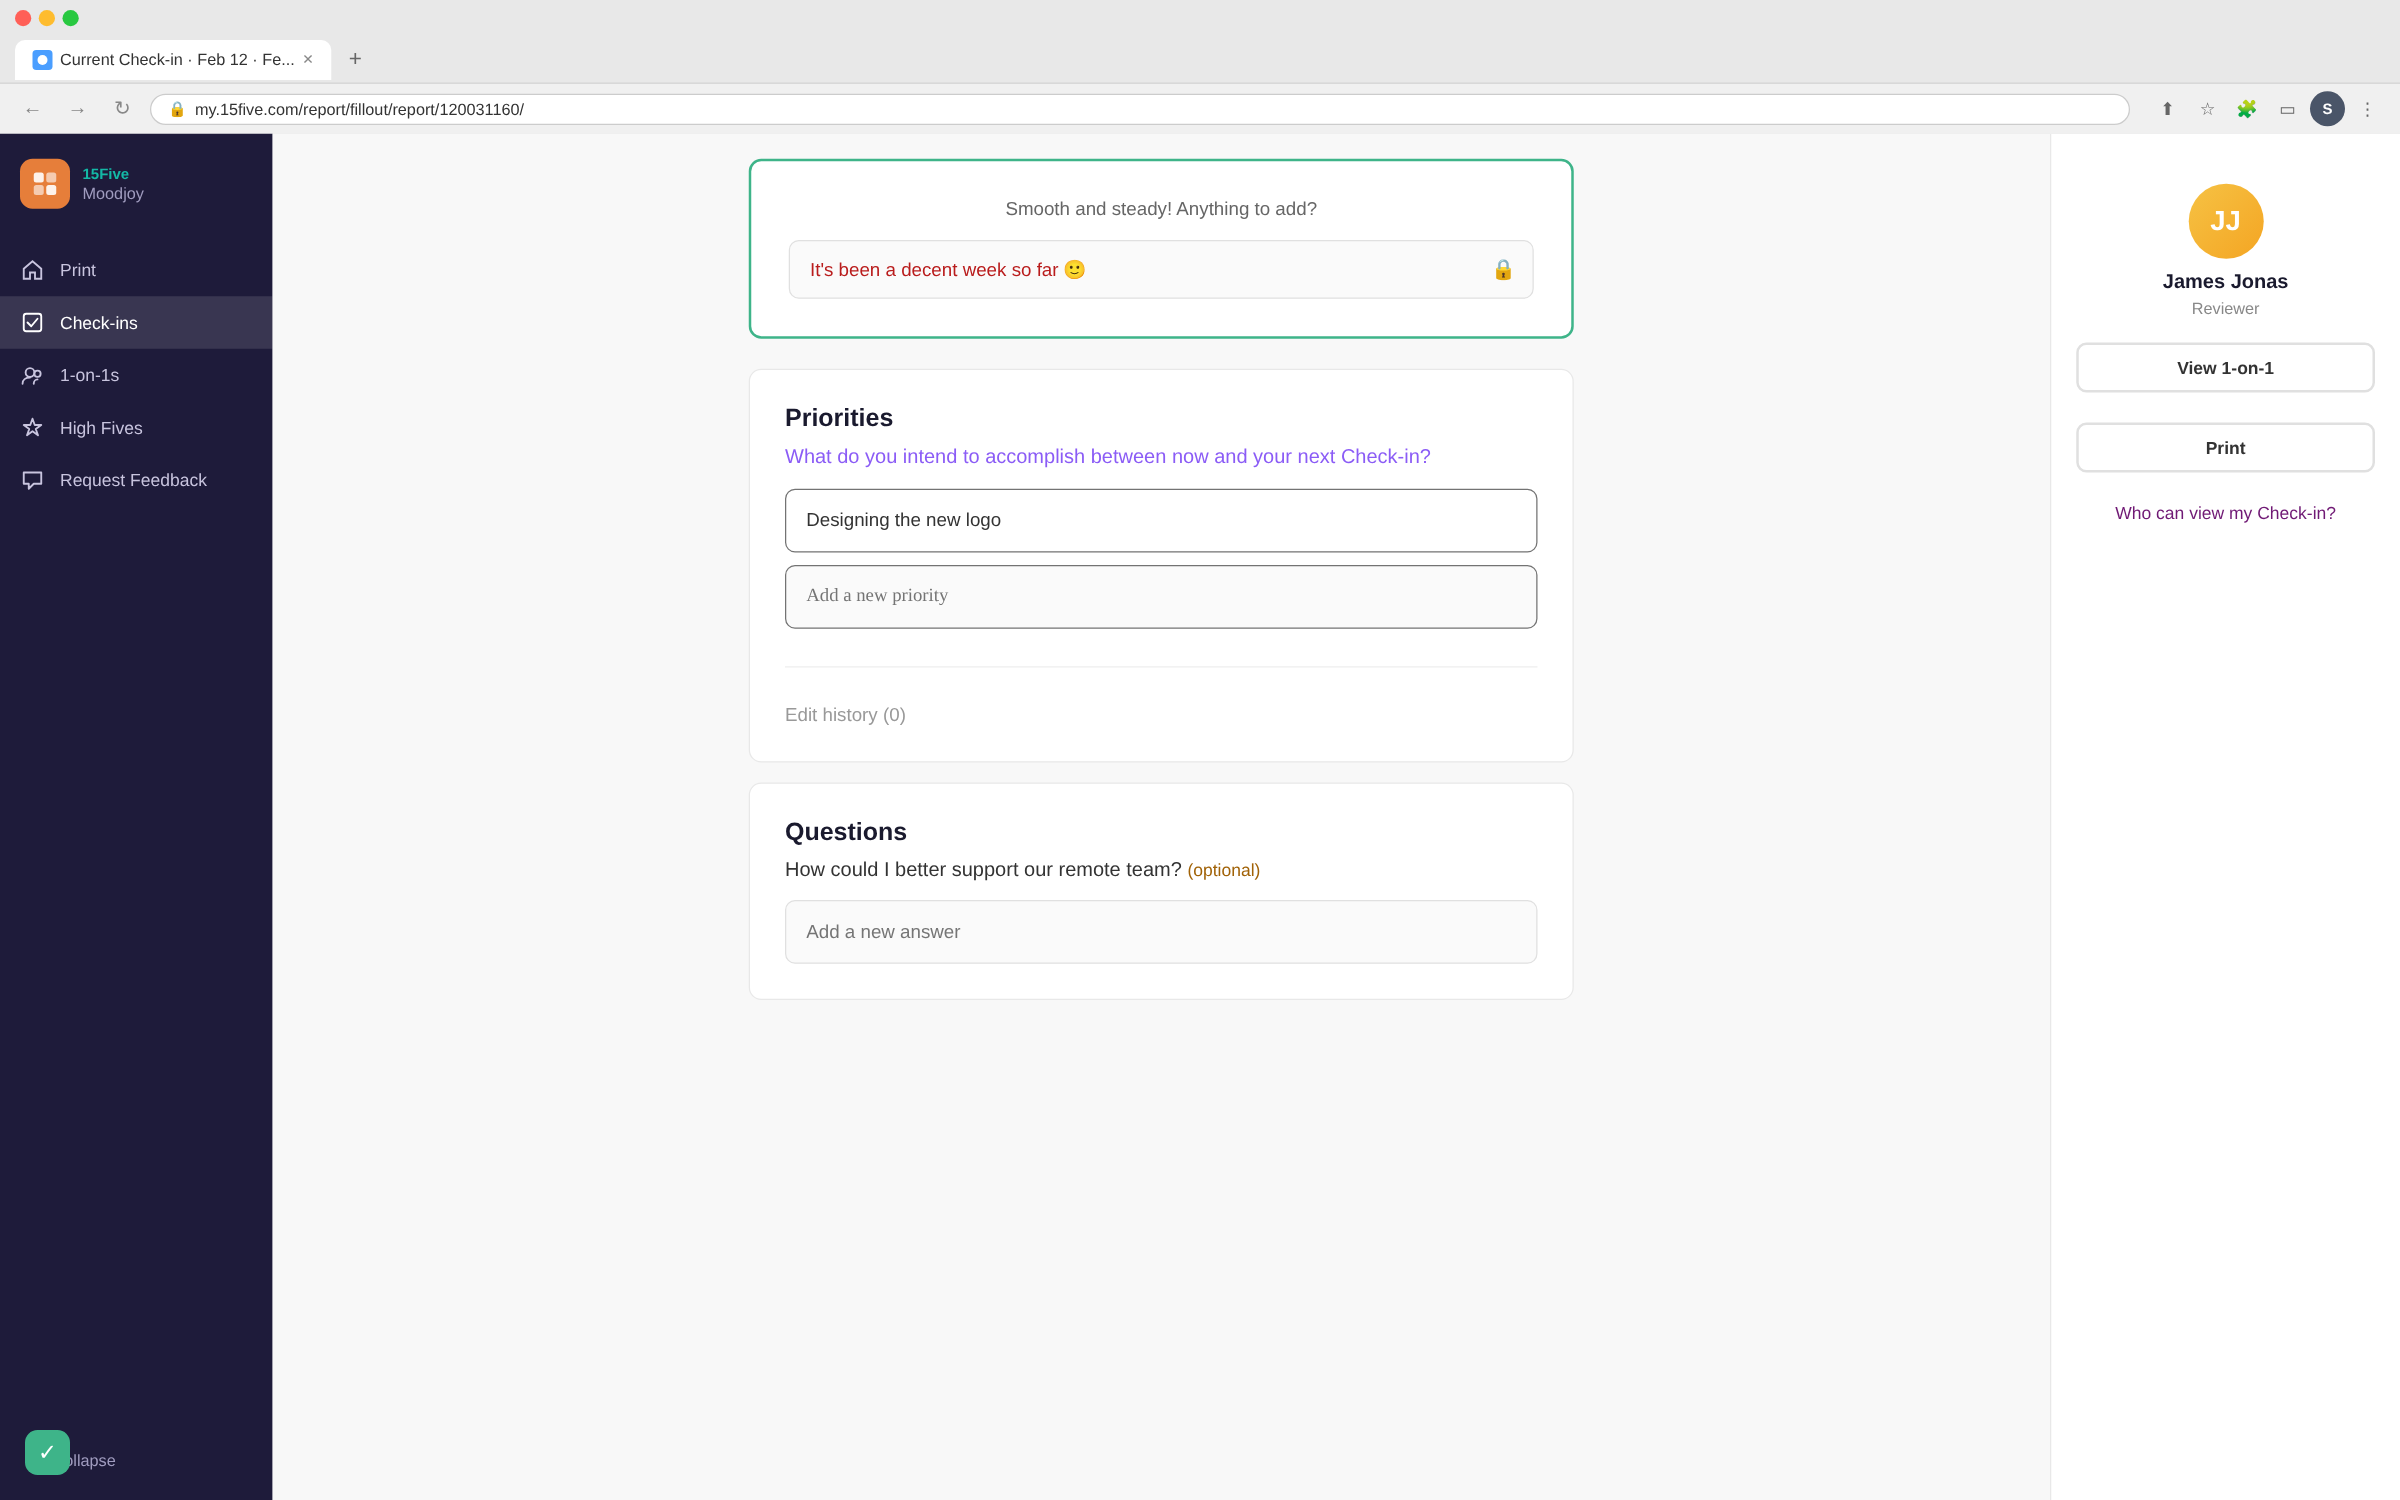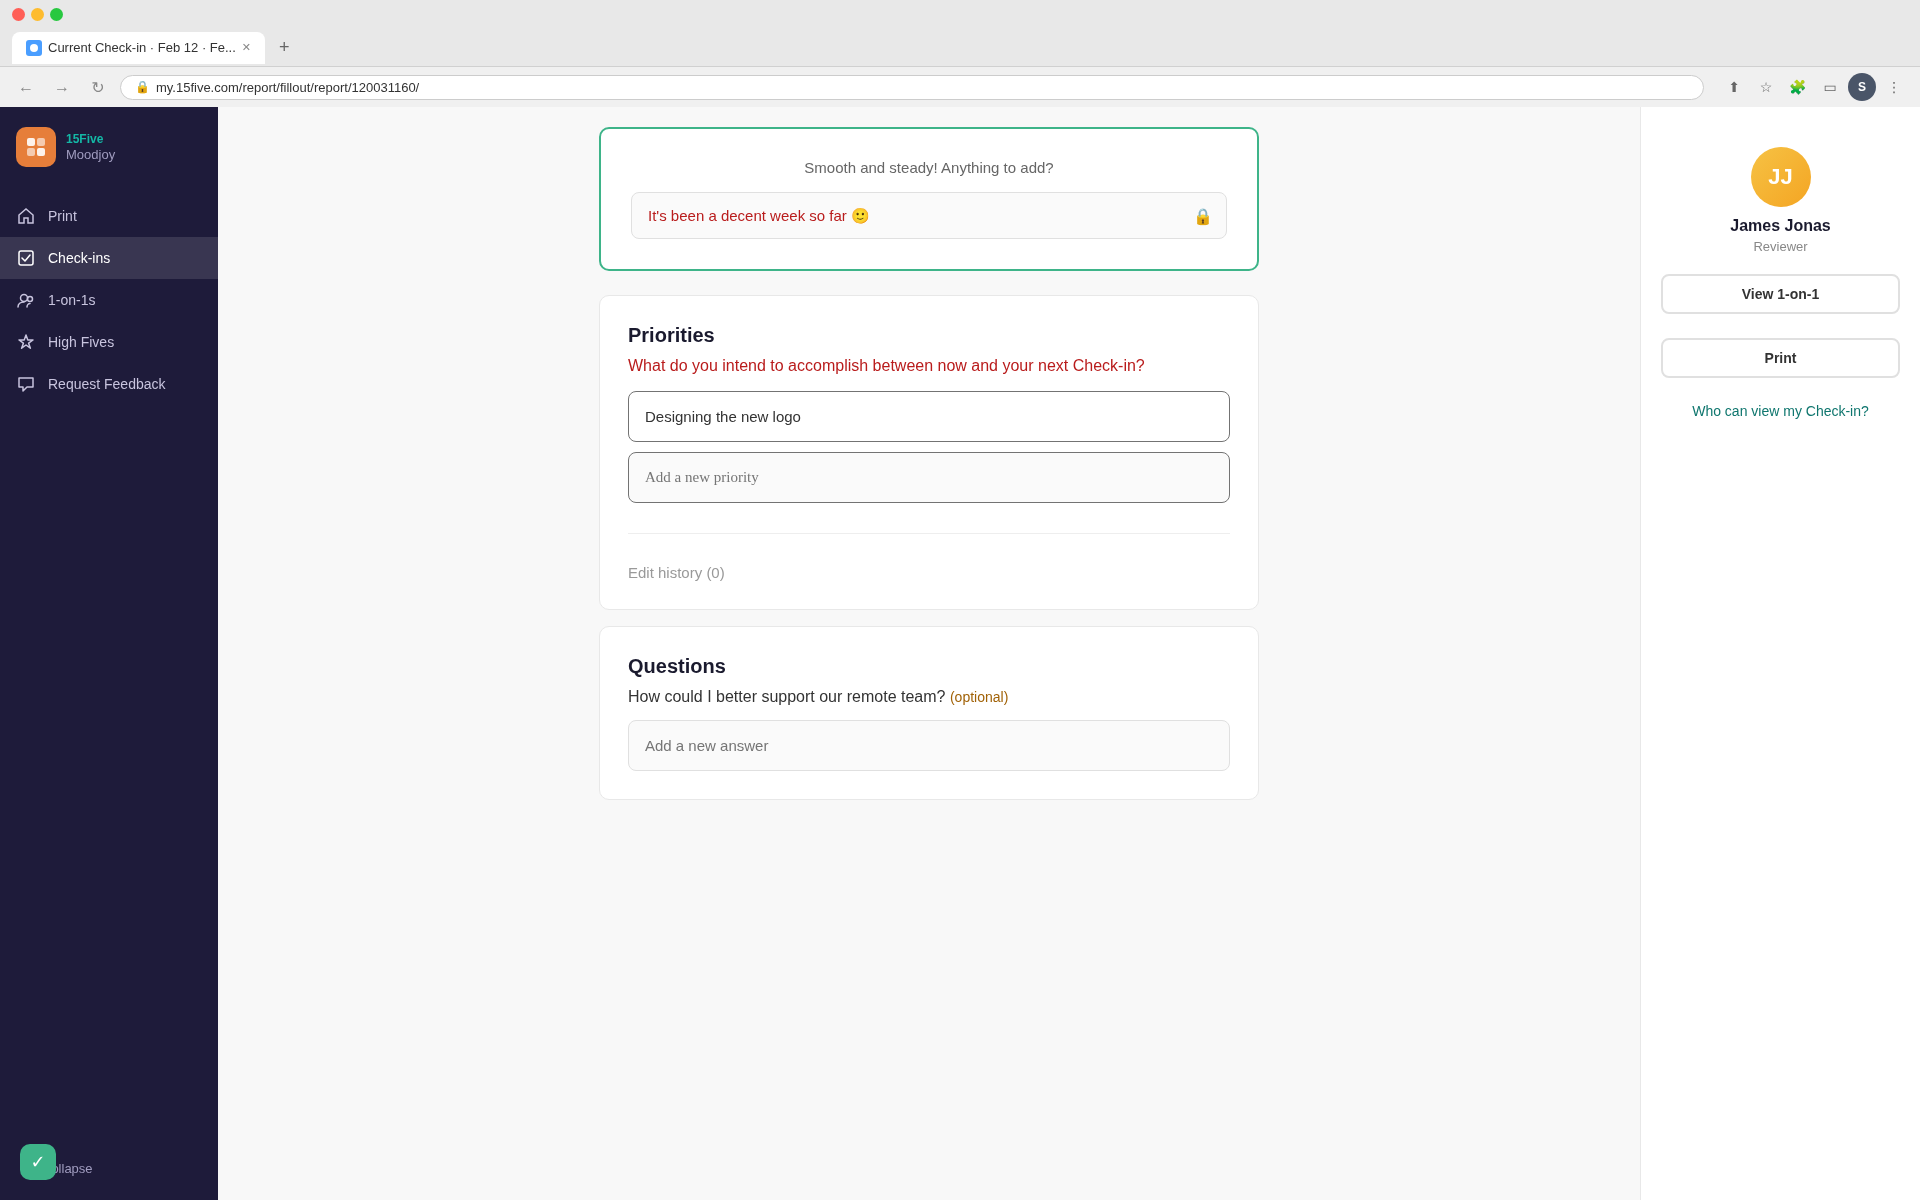--- a/index.html
+++ b/index.html
@@ -56,36 +56,36 @@
     .rating-btn { width: 52px; height: 52px; border-radius: 50%; border: 2px solid #ddd; background: #fff; font-size: 18px; font-weight: 600; color: #555; cursor: pointer; display: flex; align-items: center; justify-content: center; transition: all 0.15s; }
     .rating-btn.selected { background: #3eb489; border-color: #3eb489; color: #fff; }
     .rating-subtitle { text-align: center; color: #666; font-size: 15px; margin-bottom: 16px; }
     .rating-input-wrap { position: relative; }
     .rating-input-wrap input { width: 100%; border: 1px solid #e0e0e0; border-radius: 8px; padding: 14px 44px 14px 16px; font-size: 15px; color: #b91c1c; background: #fafafa; outline: none; }
     .lock-icon { position: absolute; right: 14px; top: 50%; transform: translateY(-50%); color: #aaa; font-size: 16px; }
 
     
     .section-card { background: #fff; border-radius: 10px; border: 1px solid #e8e8e8; margin-bottom: 16px; padding: 28px; }
     .section-title { font-size: 20px; font-weight: 700; color: #1a1a2e; margin-bottom: 10px; }
-    .section-question { font-size: 16px; color: #b91c1c; margin-bottom: 16px; }
+    .section-question { font-size: 16px; color: #8b5cf6; margin-bottom: 16px; }
     .priority-input { width: 100%; border: 1px solid #737373; border-radius: 8px; padding: 16px; font-size: 15px; color: #333; background: #fff; outline: none; margin-bottom: 10px; }
     .priority-input.filled { color: #333; }
     .priority-input.placeholder { color: #737373; background: #fafafa; font-family: Liberation Serif, serif; }
     .edit-history { font-size: 15px; color: #555; padding-top: 10px; }
     .edit-history span { color: #999; }
 
     
     .right-sidebar { width: 280px; background: #fff; border-left: 1px solid #e8e8e8; padding: 20px; flex-shrink: 0; }
     .reviewer-section { text-align: center; padding: 20px 0; }
     .reviewer-avatar { width: 60px; height: 60px; border-radius: 50%; background: linear-gradient(135deg, #f6c244, #f4a523); display: flex; align-items: center; justify-content: center; font-size: 22px; font-weight: bold; color: #fff; margin: 0 auto 10px; }
     .reviewer-name { font-size: 16px; font-weight: 600; color: #1a1a2e; margin-bottom: 4px; }
     .reviewer-role { font-size: 13px; color: #888; margin-bottom: 20px; }
     .action-btn { width: 100%; padding: 10px; border-radius: 8px; font-size: 14px; font-weight: 600; cursor: pointer; margin-bottom: 24px; }
     .btn-outline { background: #fff; border: 2px solid #e0e0e0; color: #333; }
-    .view-link { color: #0f766e; font-size: 14px; text-decoration: none; cursor: pointer; }
+    .view-link { color: #701a75; font-size: 14px; text-decoration: none; cursor: pointer; }
 
     
     .questions-card { background: #fff; border-radius: 10px; border: 1px solid #e8e8e8; padding: 28px; }
     .question-text { font-size: 16px; color: #333; margin-bottom: 14px; }
     .question-optional { color: #a16207; font-size: 14px; }
     .answer-input { width: 100%; border: 1px solid #e0e0e0; border-radius: 8px; padding: 16px; font-size: 15px; color: #aaa; background: #fafafa; outline: none; }
 
     
     .content-area::-webkit-scrollbar { width: 6px; }
     .content-area::-webkit-scrollbar-track { background: #f0f0f0; }

